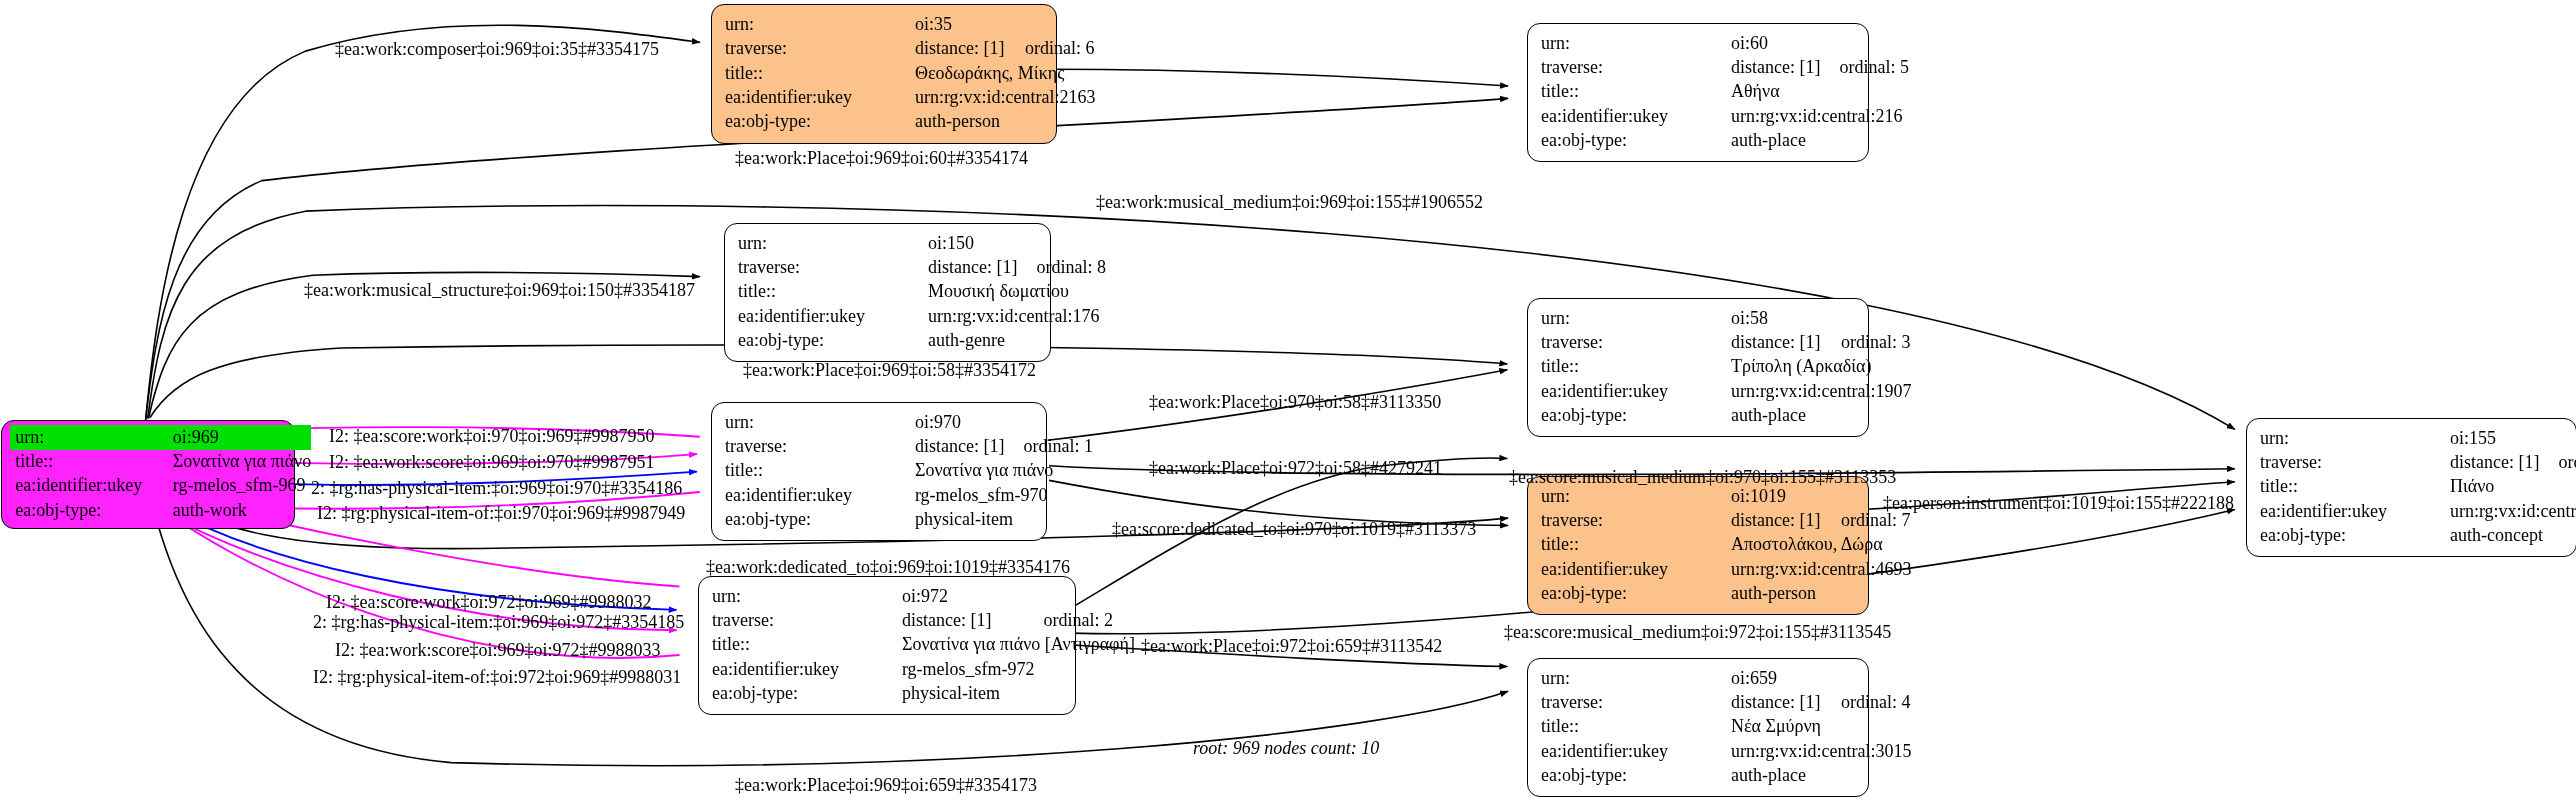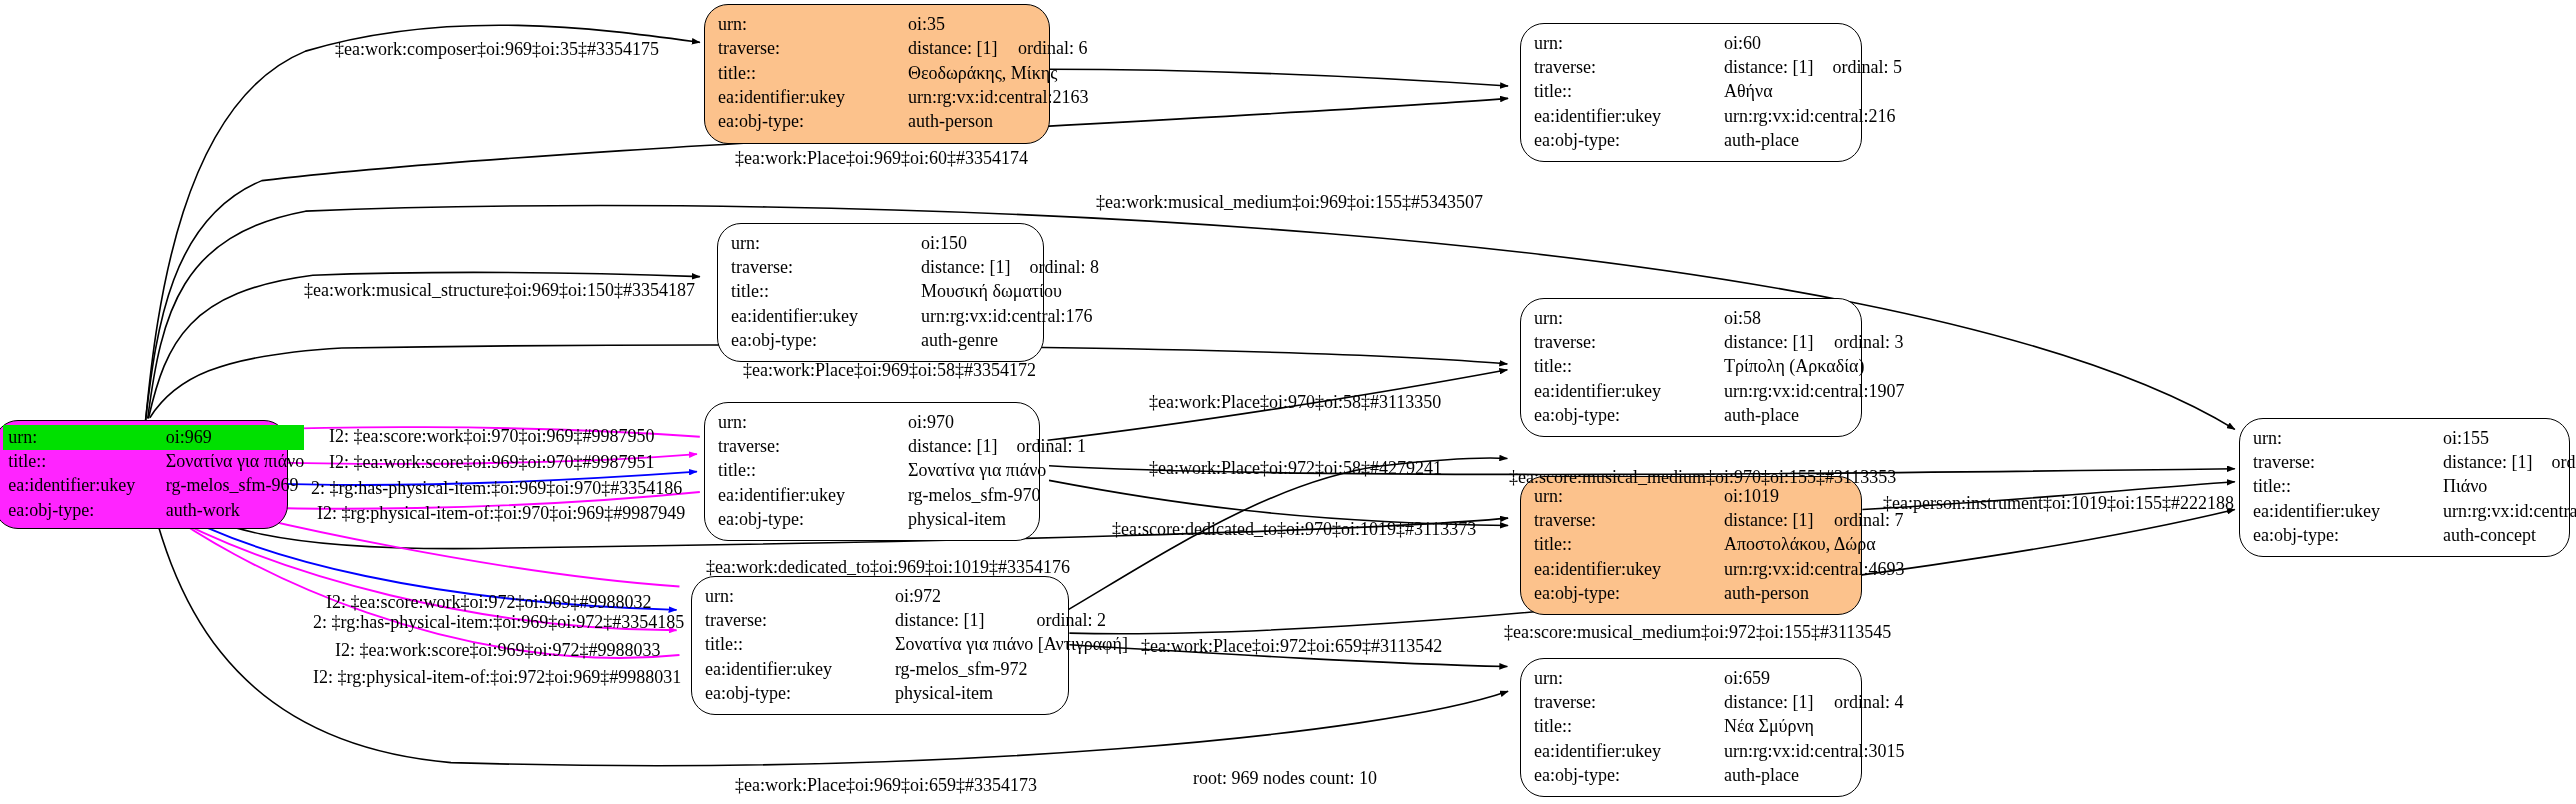--- a/index.html
+++ b/index.html
@@ -1,20 +1,20 @@
 <!DOCTYPE html>
 <html style="font-size:11.6px"><head>
 <meta charset="utf-8">
 <style>
   html,body{margin:0;padding:0;background:#ffffff;}
   body{font-family:"Liberation Serif",serif;}
   #canvas{position:relative;width:2576px;height:805px;background:#fff;overflow:hidden;}
   svg.edges{position:absolute;left:0;top:0;width:2576px;height:805px;pointer-events:none;}
-  .node{position:absolute;box-sizing:border-box;border:1.5px solid #000;border-radius:24px;background:#fff;
-        padding:7.3px 10.2px 8.7px 13px;}
+  .node{position:absolute;box-sizing:border-box;border:1.5px solid #000;border-radius:13px;background:#fff;
+        padding:7.3px 10.2px 8.7px 13px;margin-left:7px;}
   .node table{border-collapse:collapse;}
   .node td{font-family:"Liberation Serif",serif;font-size:18px;color:#000;
            padding:1.5px 0;white-space:nowrap;line-height:1.18;vertical-align:top;}
   .node td.k{padding-right:19px;}
   .node td.v2{padding-left:44px;}
   .orange{background:#fcc28c;}
   .magenta{background:#ff24ff;}
   .magenta td{color:#000;}
   .hl-green{background:#00e000;}
   .edge-label{position:absolute;font-family:Liberation Serif, serif;font-size:18px;color:#000;
@@ -373,37 +373,37 @@
       <tr>
         <td class="k">ea:obj-type:</td>
         <td class="v2" colspan="2">auth-place</td>
       </tr>
     </tbody>
       </table>
   </div>
 
   <div class="edge-label" style="left:335px;top:19px;">‡ea:work:composer‡oi:969‡oi:35‡#3354175</div>
   <div class="edge-label" style="left:735px;top:128px;">‡ea:work:Place‡oi:969‡oi:60‡#3354174</div>
-  <div class="edge-label" style="left:1096px;top:172px;">‡ea:work:musical_medium‡oi:969‡oi:155‡#5343507</div>
+  <div class="edge-label" style="left:1096px;top:172px;">‡ea:work:musical_medium‡oi:969‡oi:155‡#1906552</div>
   <div class="edge-label" style="left:304px;top:260px;">‡ea:work:musical_structure‡oi:969‡oi:150‡#3354187</div>
   <div class="edge-label" style="left:743px;top:340px;">‡ea:work:Place‡oi:969‡oi:58‡#3354172</div>
   <div class="edge-label" style="left:329px;top:406px;">I2: ‡ea:score:work‡oi:970‡oi:969‡#9987950</div>
   <div class="edge-label" style="left:329px;top:432px;">I2: ‡ea:work:score‡oi:969‡oi:970‡#9987951</div>
   <div class="edge-label" style="left:311px;top:458px;">2: ‡rg:has-physical-item:‡oi:969‡oi:970‡#3354186</div>
   <div class="edge-label" style="left:317px;top:483px;">I2: ‡rg:physical-item-of:‡oi:970‡oi:969‡#9987949</div>
   <div class="edge-label" style="left:326px;top:572px;">I2: ‡ea:score:work‡oi:972‡oi:969‡#9988032</div>
   <div class="edge-label" style="left:313px;top:592px;">2: ‡rg:has-physical-item:‡oi:969‡oi:972‡#3354185</div>
   <div class="edge-label" style="left:335px;top:620px;">I2: ‡ea:work:score‡oi:969‡oi:972‡#9988033</div>
   <div class="edge-label" style="left:313px;top:647px;">I2: ‡rg:physical-item-of:‡oi:972‡oi:969‡#9988031</div>
   <div class="edge-label" style="left:1149px;top:372px;">‡ea:work:Place‡oi:970‡oi:58‡#3113350</div>
   <div class="edge-label" style="left:1149px;top:438px;">‡ea:work:Place‡oi:972‡oi:58‡#4279241</div>
   <div class="edge-label" style="left:1509px;top:447px;">‡ea:score:musical_medium‡oi:970‡oi:155‡#3113353</div>
   <div class="edge-label" style="left:1112px;top:499px;">‡ea:score:dedicated_to‡oi:970‡oi:1019‡#3113373</div>
   <div class="edge-label" style="left:706px;top:537px;">‡ea:work:dedicated_to‡oi:969‡oi:1019‡#3354176</div>
   <div class="edge-label" style="left:1883px;top:473px;">‡ea:person:instrument‡oi:1019‡oi:155‡#222188</div>
   <div class="edge-label" style="left:1504px;top:602px;">‡ea:score:musical_medium‡oi:972‡oi:155‡#3113545</div>
   <div class="edge-label" style="left:1141px;top:616px;">‡ea:work:Place‡oi:972‡oi:659‡#3113542</div>
   <div class="edge-label" style="left:735px;top:755px;">‡ea:work:Place‡oi:969‡oi:659‡#3354173</div>
 
-  <div class="footer" style="left:1193px;top:768px;">root: 969 nodes count: 10</div>
+  <div class="footer" style="left:1193px;top:738px;font-style:italic;">root: 969 nodes count: 10</div>
 
 </div>
 
 
 </body></html>

